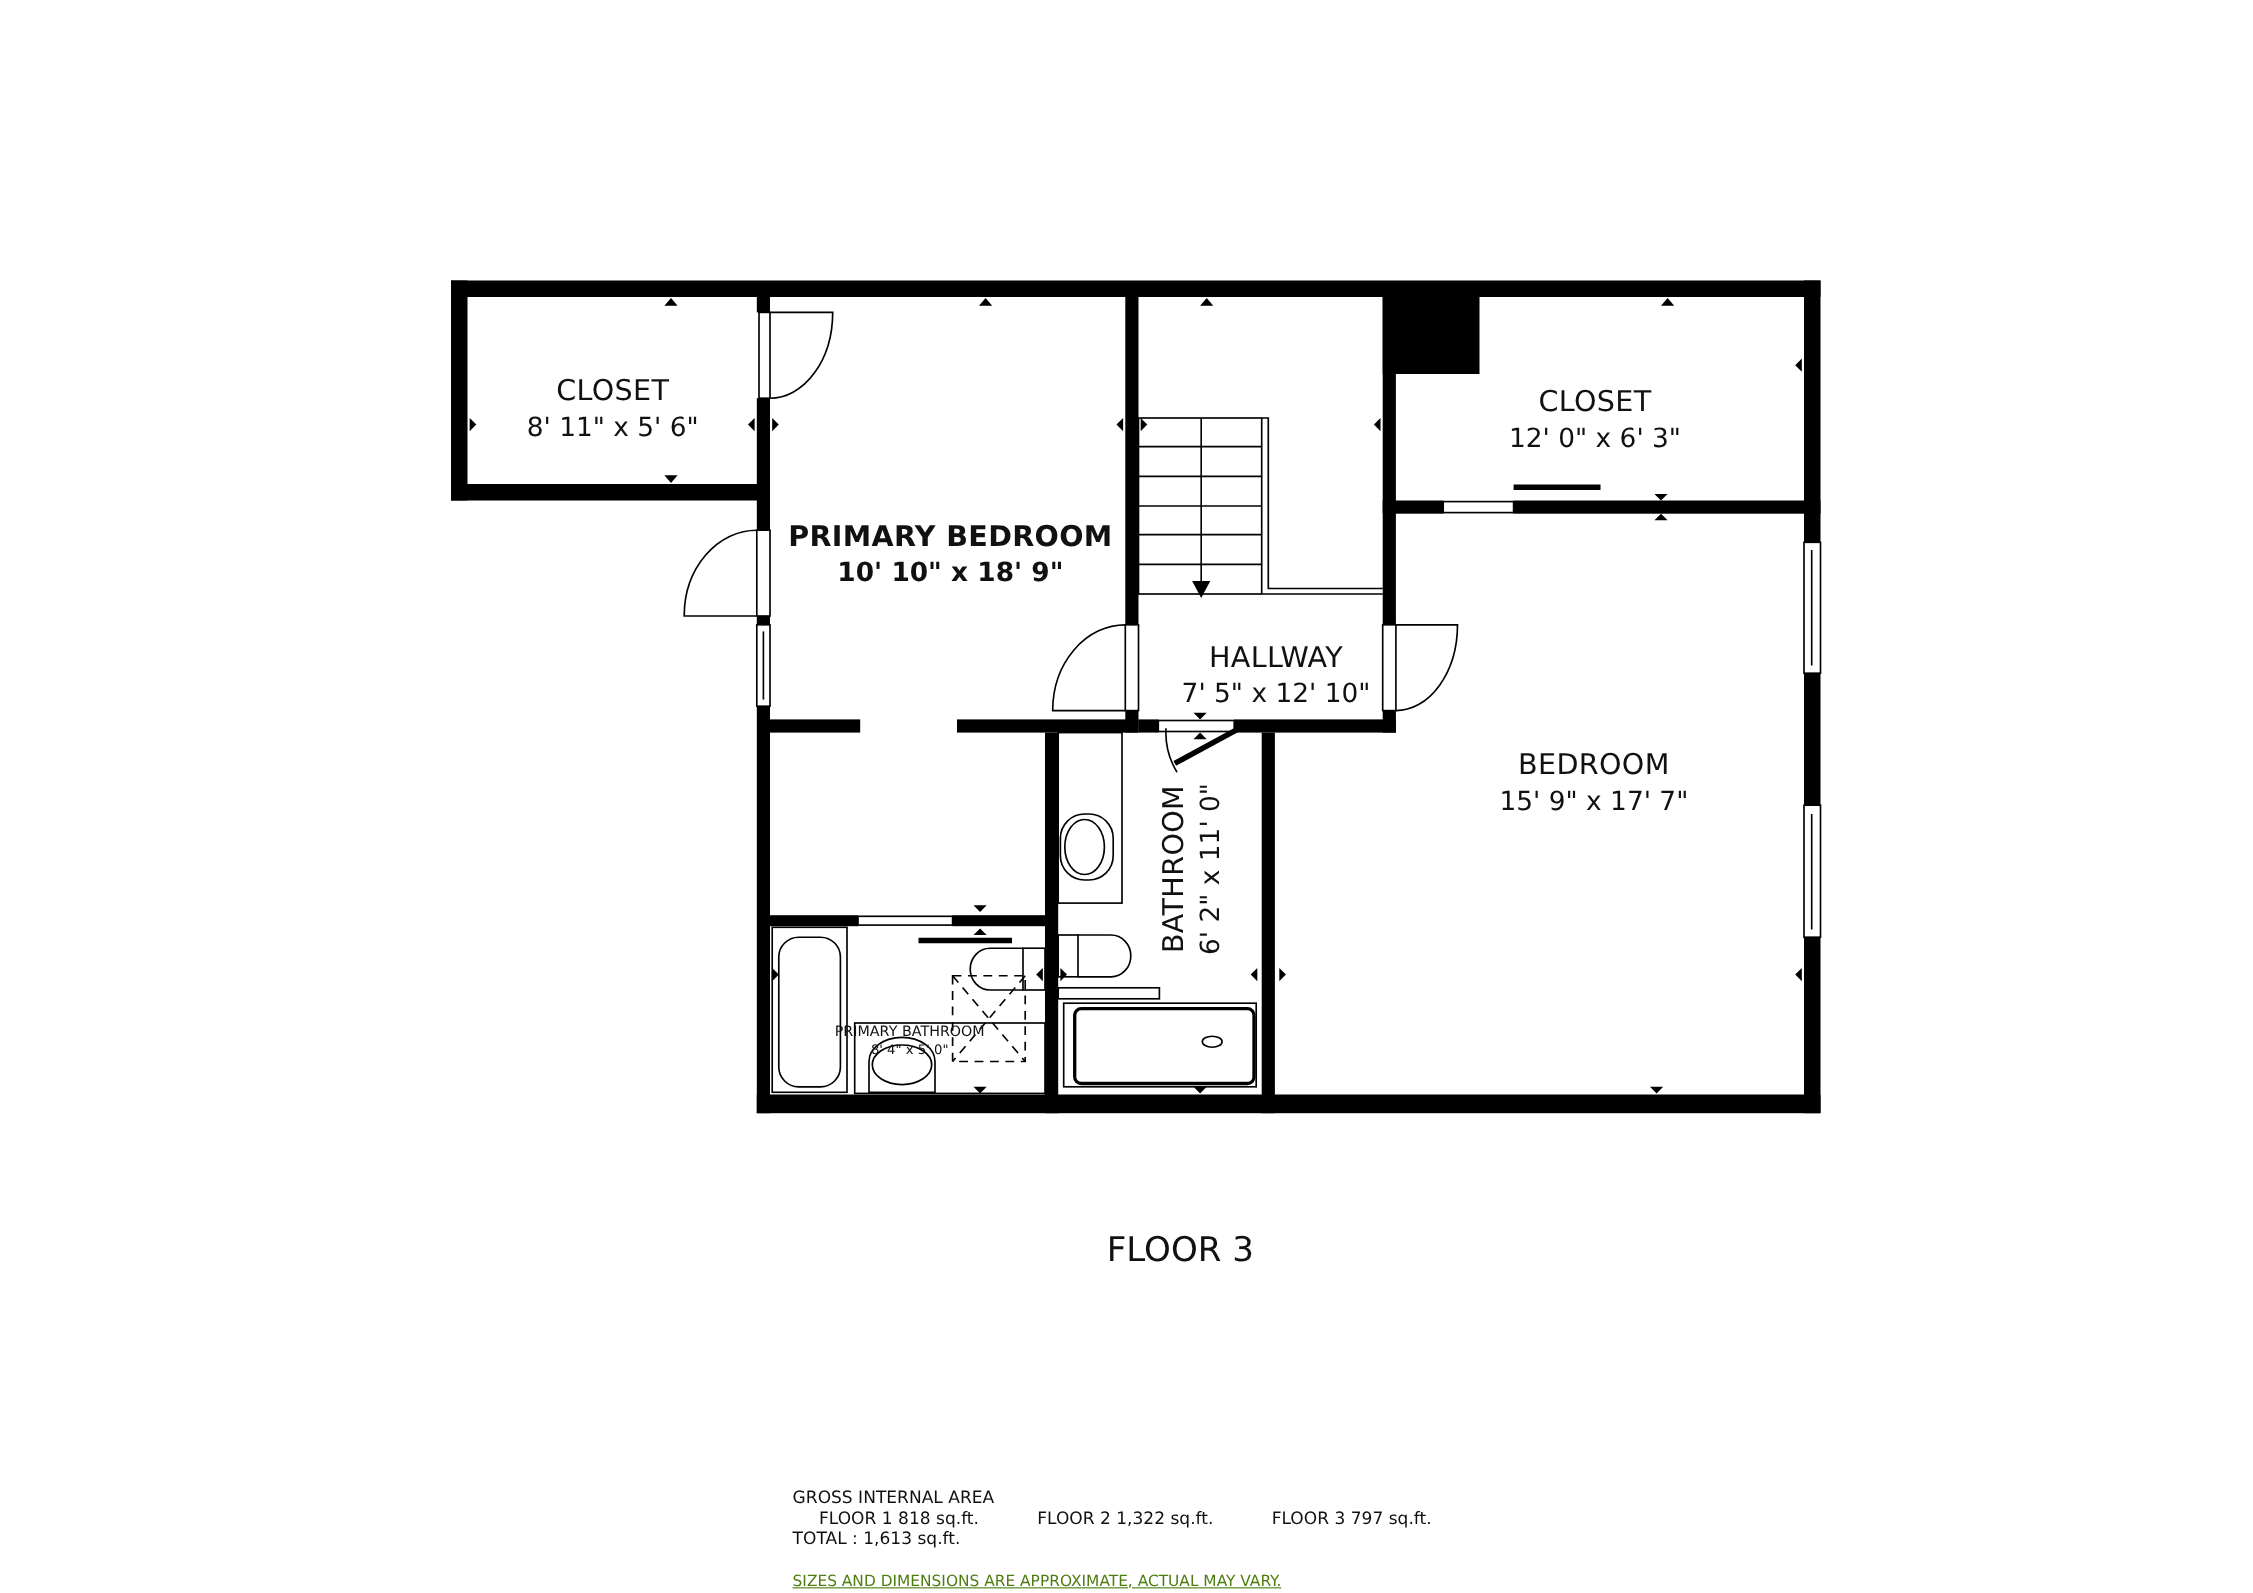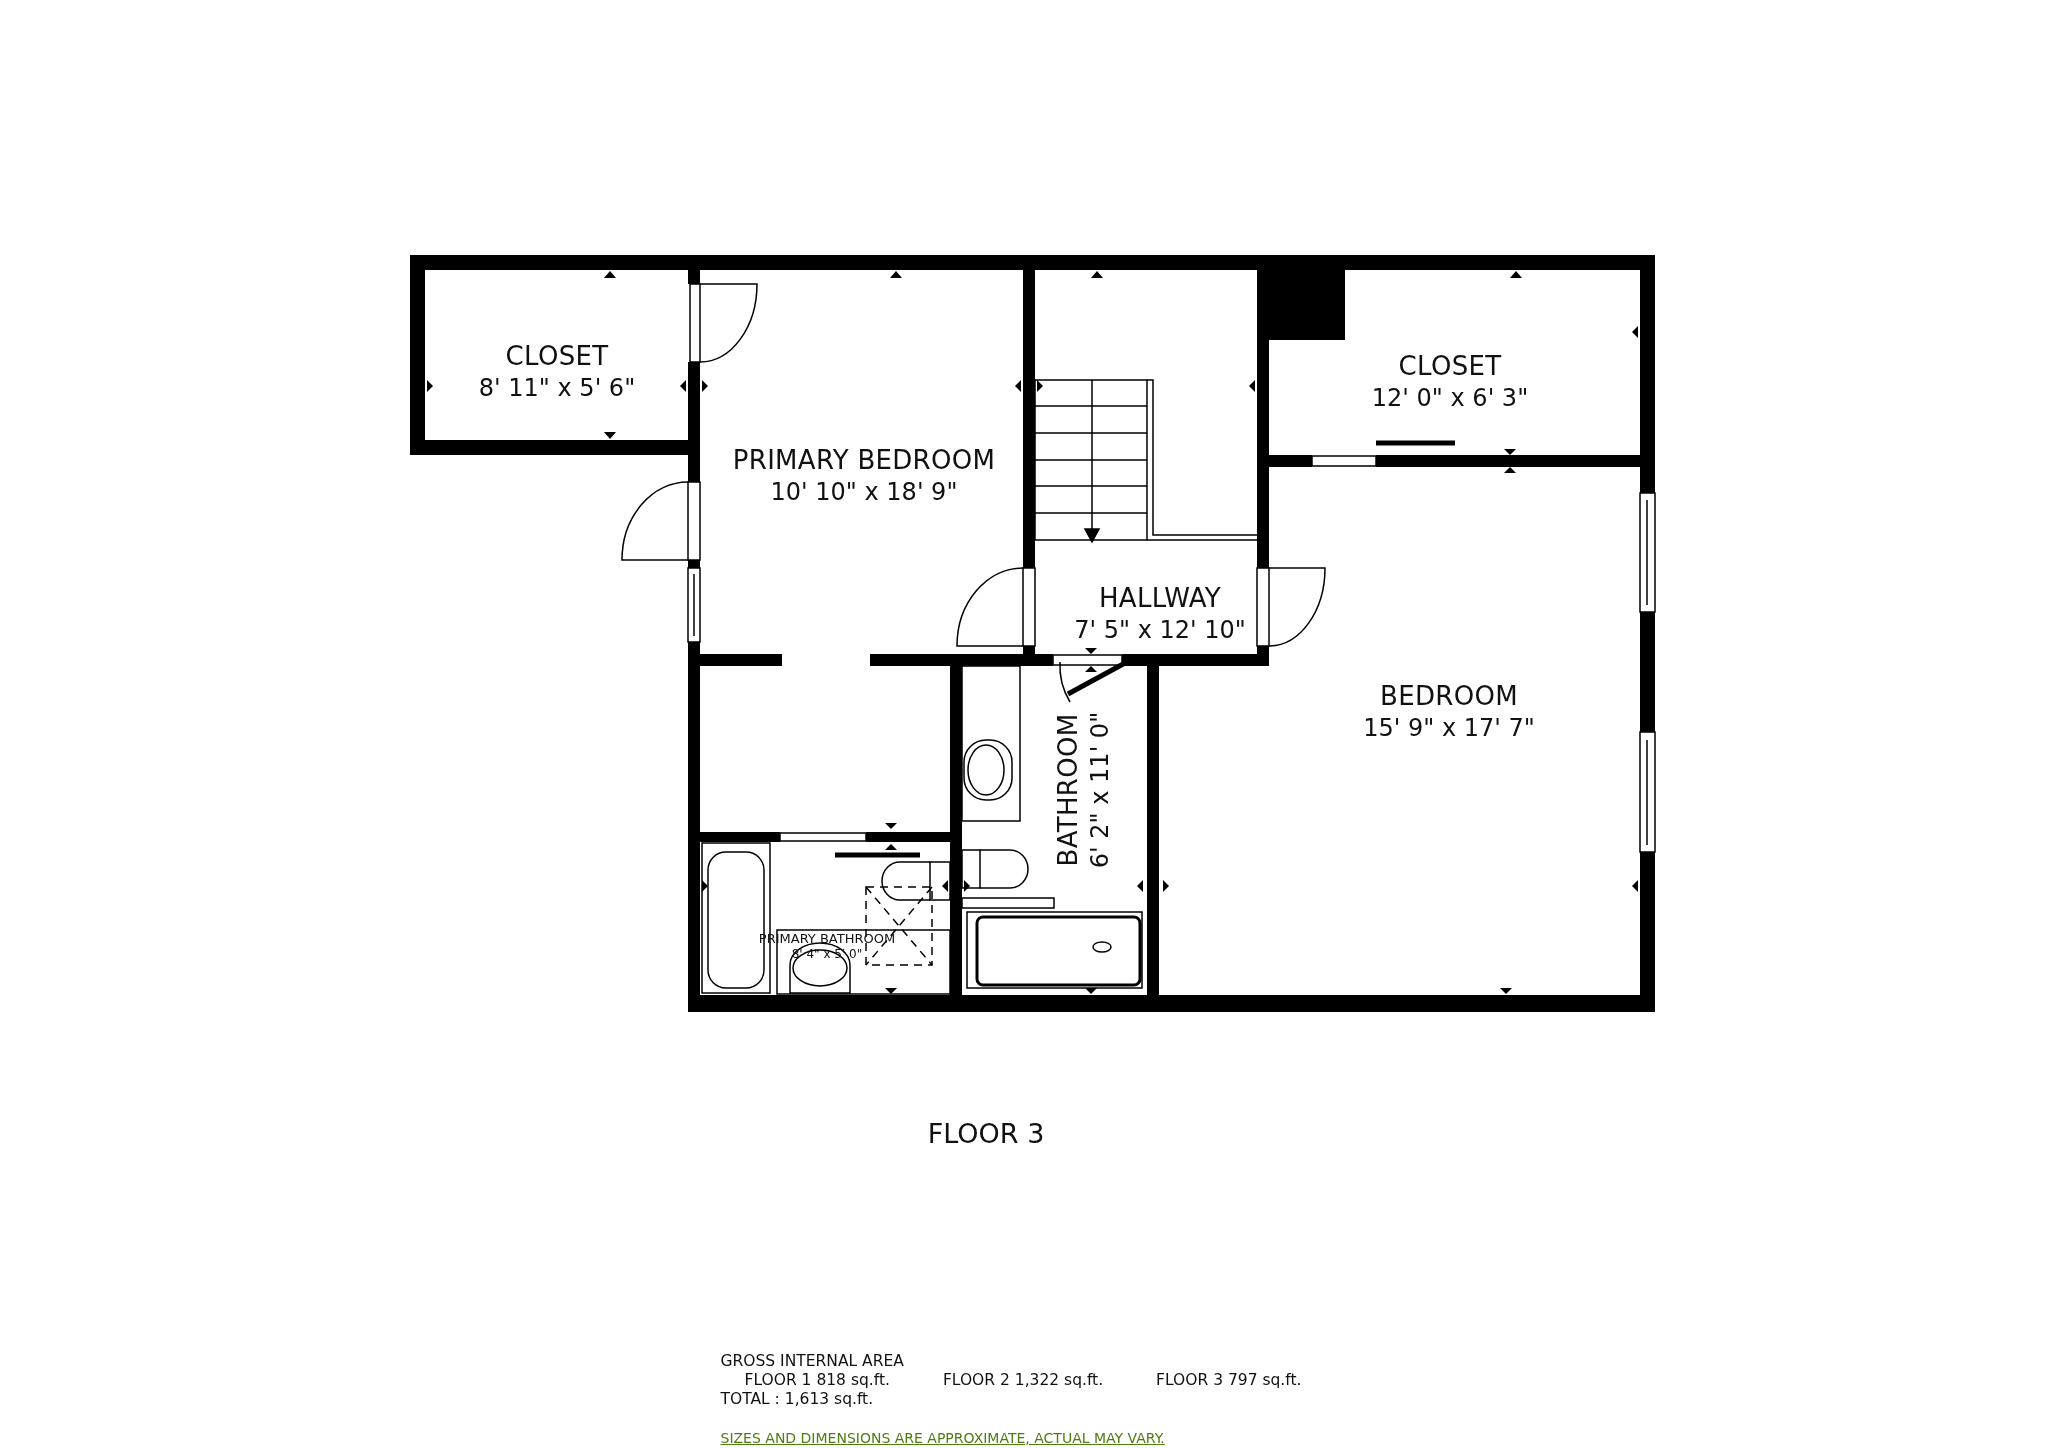--- a/index.html
+++ b/index.html
@@ -4,21 +4,21 @@
 <style>
   html, body { margin:0; padding:0; background:#ffffff; }
   body { width:2048px; height:1448px; position:relative; overflow:hidden; font-family:"DejaVu Sans", sans-serif; color:#111; }
   #plan { position:absolute; left:0; top:0; }
   .label { position:absolute; text-align:center; color:#111; line-height:1.25; white-space:nowrap; transform:translateX(-50%); }
   .room-name { font-size:26px; letter-spacing:0.3px; }
   .room-dim { font-size:24px; }
   .small-name { font-size:13px;margin-top:20px; }
   .small-dim { font-size:12px; }
   .vertical { transform:translate(-50%,-50%) rotate(-90deg); }
-  .floor-title { position:absolute; left:986px; top:1118px; transform:translateX(-50%); font-size:27px; }
+  .floor-title { position:absolute; left:1073px; top:1118px; transform:translateX(-50%); font-size:31px; }
   .area { position:absolute; left:1023px; top:1352px; transform:translateX(-50%); text-align:left; font-size:15.5px; line-height:19px; color:#111; }
   .area .row span { margin:0 24px; }
   .disclaimer { color:#4d7c0f; font-size:14px; margin-top:20px;text-decoration:underline; }
 </style>
 </head>
 <body>
 
 <svg id="plan" width="2048" height="1448" viewBox="0 0 2048 1448" xmlns="http://www.w3.org/2000/svg">
   <g fill="#000">
 
@@ -164,21 +164,21 @@
     <polygon points="702,880 708,886 702,892"></polygon>
     <polygon points="948,880 942,886 948,892"></polygon>
   </g>
 </svg>
 
 <div class="label" style="left:557px; top:340px;">
   <div class="room-name">CLOSET</div>
   <div class="room-dim">8' 11" x 5' 6"</div>
 </div>
 
-<div class="label" style="left:864px; top:444px;">
+<div class="label" style="left:864px; top:472px;font-weight:bold;">
   <div class="room-name">PRIMARY BEDROOM</div>
   <div class="room-dim">10' 10" x 18' 9"</div>
 </div>
 
 <div class="label" style="left:1145px; top:582px;margin-left:15px;">
   <div class="room-name">HALLWAY</div>
   <div class="room-dim">7' 5" x 12' 10"</div>
 </div>
 
 <div class="label" style="left:1450px; top:350px;">

